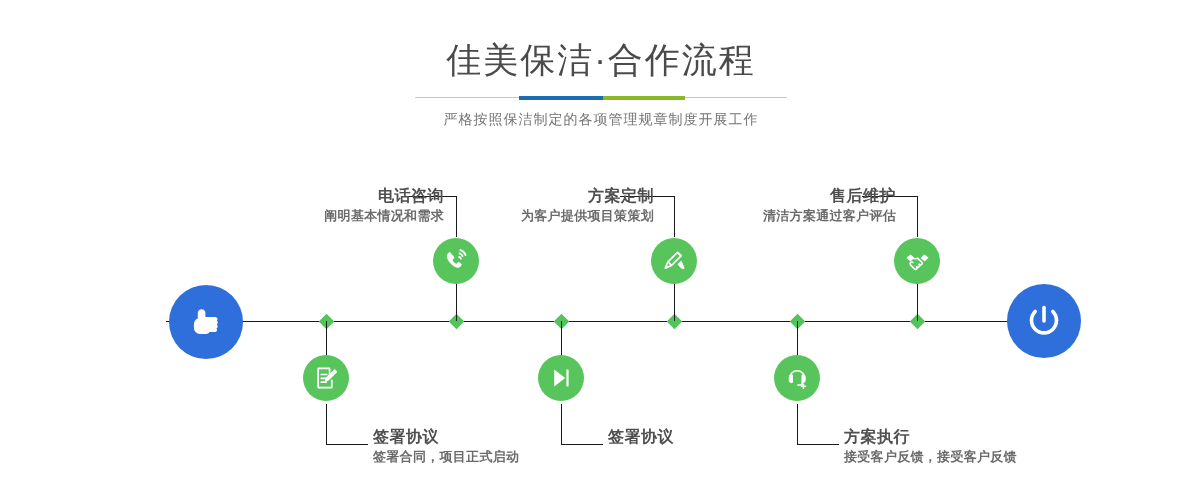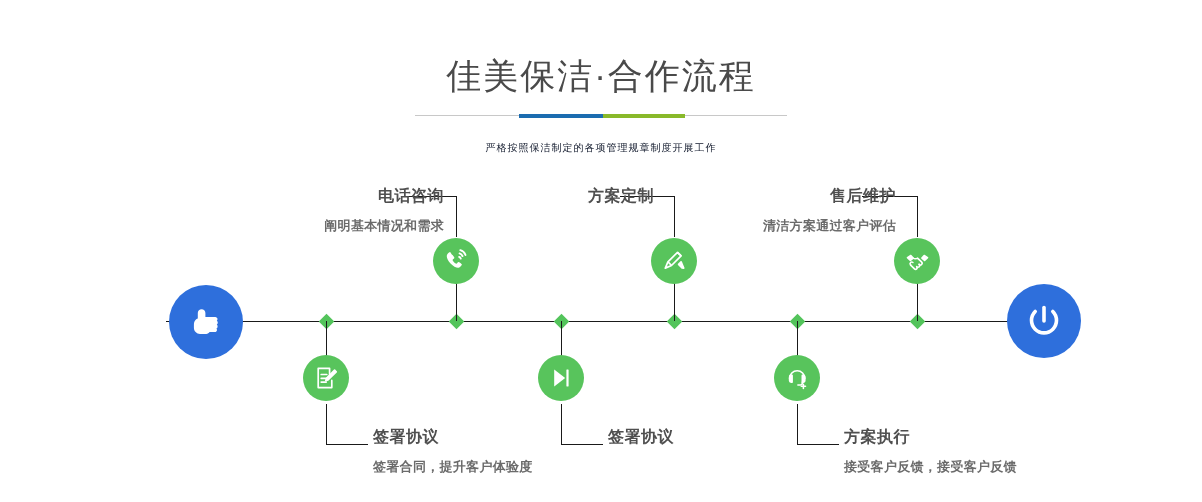--- a/index.html
+++ b/index.html
@@ -17,21 +17,21 @@
 
   
   .header {
     position: absolute;
     left: 0;
     top: 0;
     width: 1202px;
     text-align: center;
   }
   .page-title {
-    margin: 16px;
+    margin: 0;
     padding-top: 38px;
     font-size: 35px;
     font-weight: 400;
     letter-spacing: 2px;
     color: #4a4a4a;
     line-height: 44px;
   }
   .divider {
     position: relative;
     width: 372px;
@@ -56,25 +56,25 @@
   }
   .divider .seg-green {
     position: absolute;
     left: 188px;
     top: 0;
     width: 82px;
     height: 4px;
     background: #89b92a;
   }
   .page-subtitle {
-    margin: 12px;
+    margin: 0;
     padding-top: 11px;
-    font-size: 10px;
+    font-size: 14px;
     font-weight: 400;
-    color: #0f172a;
+    color: #737373;
     letter-spacing: 1px;
   }
 
   
   .flow {
     position: absolute;
     left: 16px;
     top: 0;
     width: 1202px;
     height: 502px;
@@ -146,21 +146,21 @@
   .label .title {
     font-size: 16px;
     color: #4f4f4f;
     line-height: 20px;
     letter-spacing: 0.5px;
   }
   .label .desc {
     font-size: 13px;
     color: #6b6b6b;
     line-height: 19px;
-    margin-top: 10px;
+    margin-top: 0;
     letter-spacing: 0.3px;
   }
   .label.top { text-align: right; }
   .label.bottom { text-align: left; }
 </style>
 </head>
 <body>
 
 <div class="header">
   <h1 class="page-title">佳美保洁·合作流程</h1>
@@ -222,20 +222,21 @@
         <path d="M4.3 20.1 l2.6 -6.2 l9.6 -9.6 l3.6 3.6 l-9.6 9.6 z"></path>
         <path d="M16.5 4.3 l3.6 3.6"></path>
         <path d="M7 13.9 l3.6 3.6"></path>
         <path d="M22.7 20.1 l-2.6 -6.2 l-2.5 2.5 l3.4 3.4 z" fill="#ffffff"></path>
         <path d="M10.2 4.3 l-3.4 -3.1" stroke-width="0"></path>
       </svg>
     </span>
   </div>
   <div class="label top" style="left:458px; top:186px; width:180px;">
     <div class="title">方案定制</div>
+    <div class="desc">为客户提供项目策策划</div>
   </div>
 
   <div class="diamond" style="left:896px; top:316px;"></div>
   <div class="vline" style="left:901px; top:196px; height:41px;"></div>
   <div class="hline" style="left:846px; top:196px; width:56px;"></div>
   <div class="vline" style="left:901px; top:283px; height:38px;"></div>
   <div class="step-node" style="left:878px; top:238px;">
     <span>
       <svg width="27" height="27" viewBox="0 0 27 27" fill="none" stroke="#ffffff" stroke-width="1.6" stroke-linejoin="round" stroke-linecap="round">
         <path d="M3.5 9.6 l3.3 -2.1 l2.3 2.6 l-2.7 2.4 z" fill="#ffffff"></path>
@@ -260,21 +261,21 @@
     <span>
       <svg width="26" height="26" viewBox="0 0 26 26" fill="none" stroke="#ffffff" stroke-width="1.7" stroke-linejoin="round" stroke-linecap="round">
         <path d="M5.2 3.4 h11.4 v6 M5.2 3.4 v19.2 h13.6 v-7.2"></path>
         <path d="M8.2 9.5 h5.6 M8.2 13.3 h7.2 M8.2 17.1 h5"></path>
         <path d="M21.6 5.2 l1.6 1.6 -8.2 8.2 -2.2 0.6 0.6 -2.2 z" fill="#ffffff"></path>
       </svg>
     </span>
   </div>
   <div class="label bottom" style="left:357px; top:427px; width:230px;">
     <div class="title">签署协议</div>
-    <div class="desc">签署合同，提升客户体验度</div>
+    <div class="desc">签署合同，项目正式启动</div>
   </div>
 
   <div class="diamond" style="left:540px; top:316px;"></div>
   <div class="vline" style="left:545px; top:321px; height:37px;"></div>
   <div class="vline" style="left:545px; top:404px; height:41px;"></div>
   <div class="hline" style="left:545px; top:444px; width:42px;"></div>
   <div class="step-node" style="left:522px; top:355px;">
     <span>
       <svg width="26" height="26" viewBox="0 0 26 26" fill="#ffffff">
         <path d="M6.2 4.6 L17.2 13 L6.2 21.4 Z"></path>

